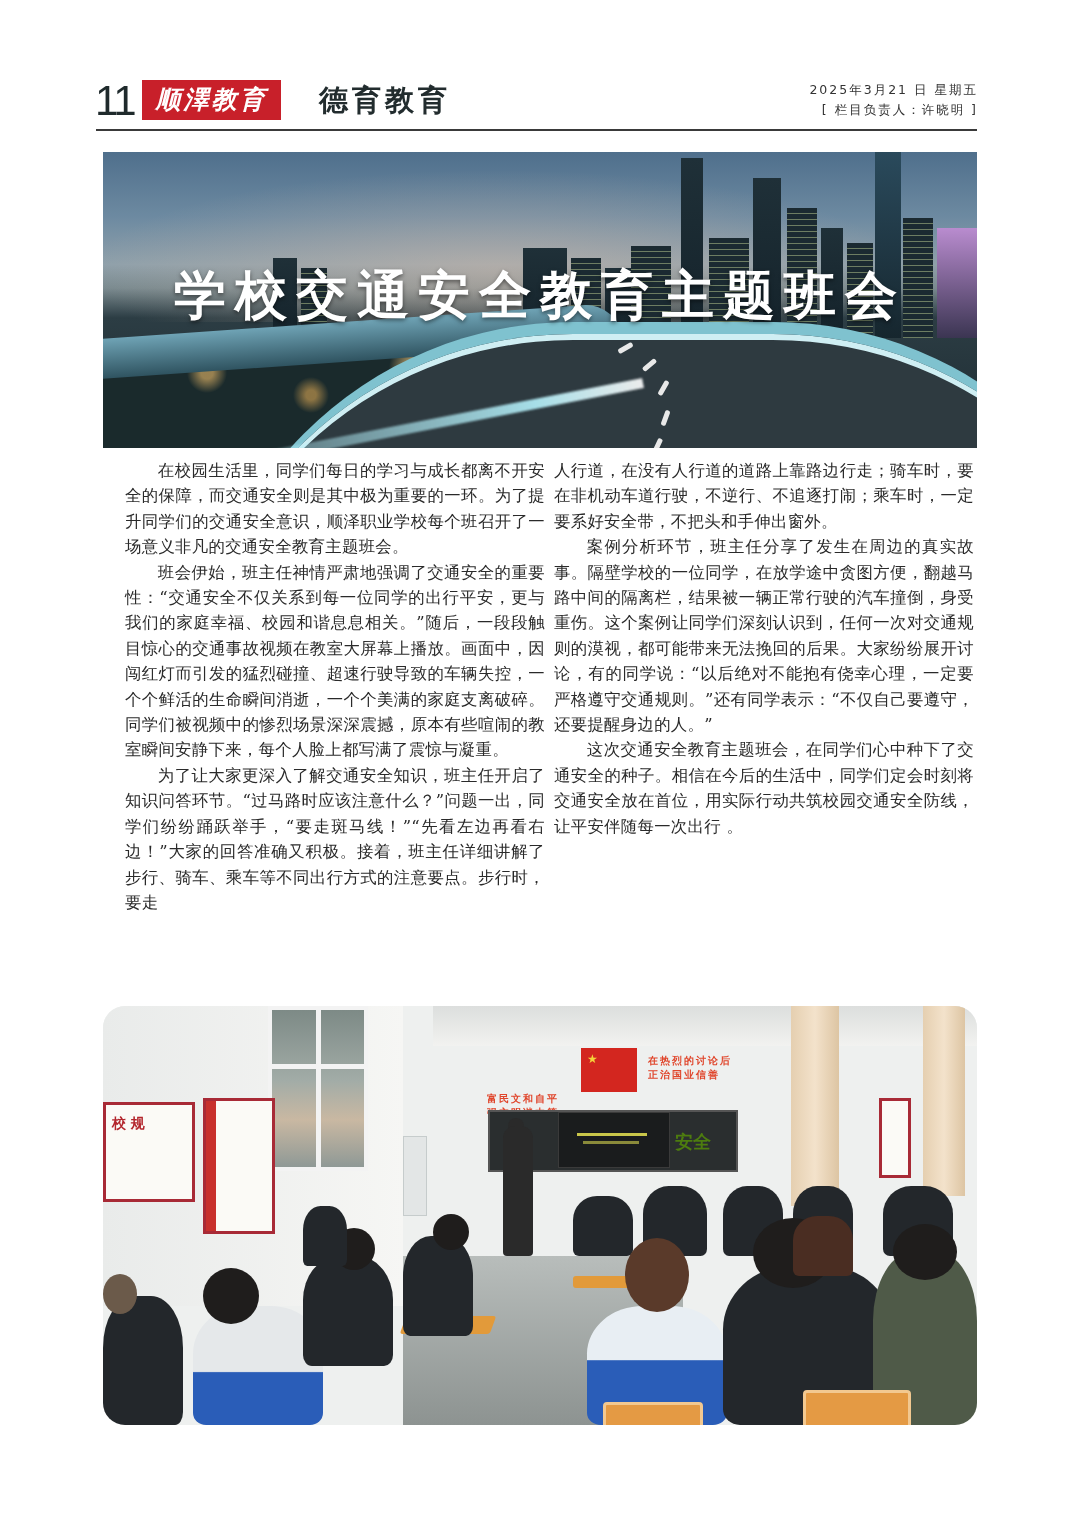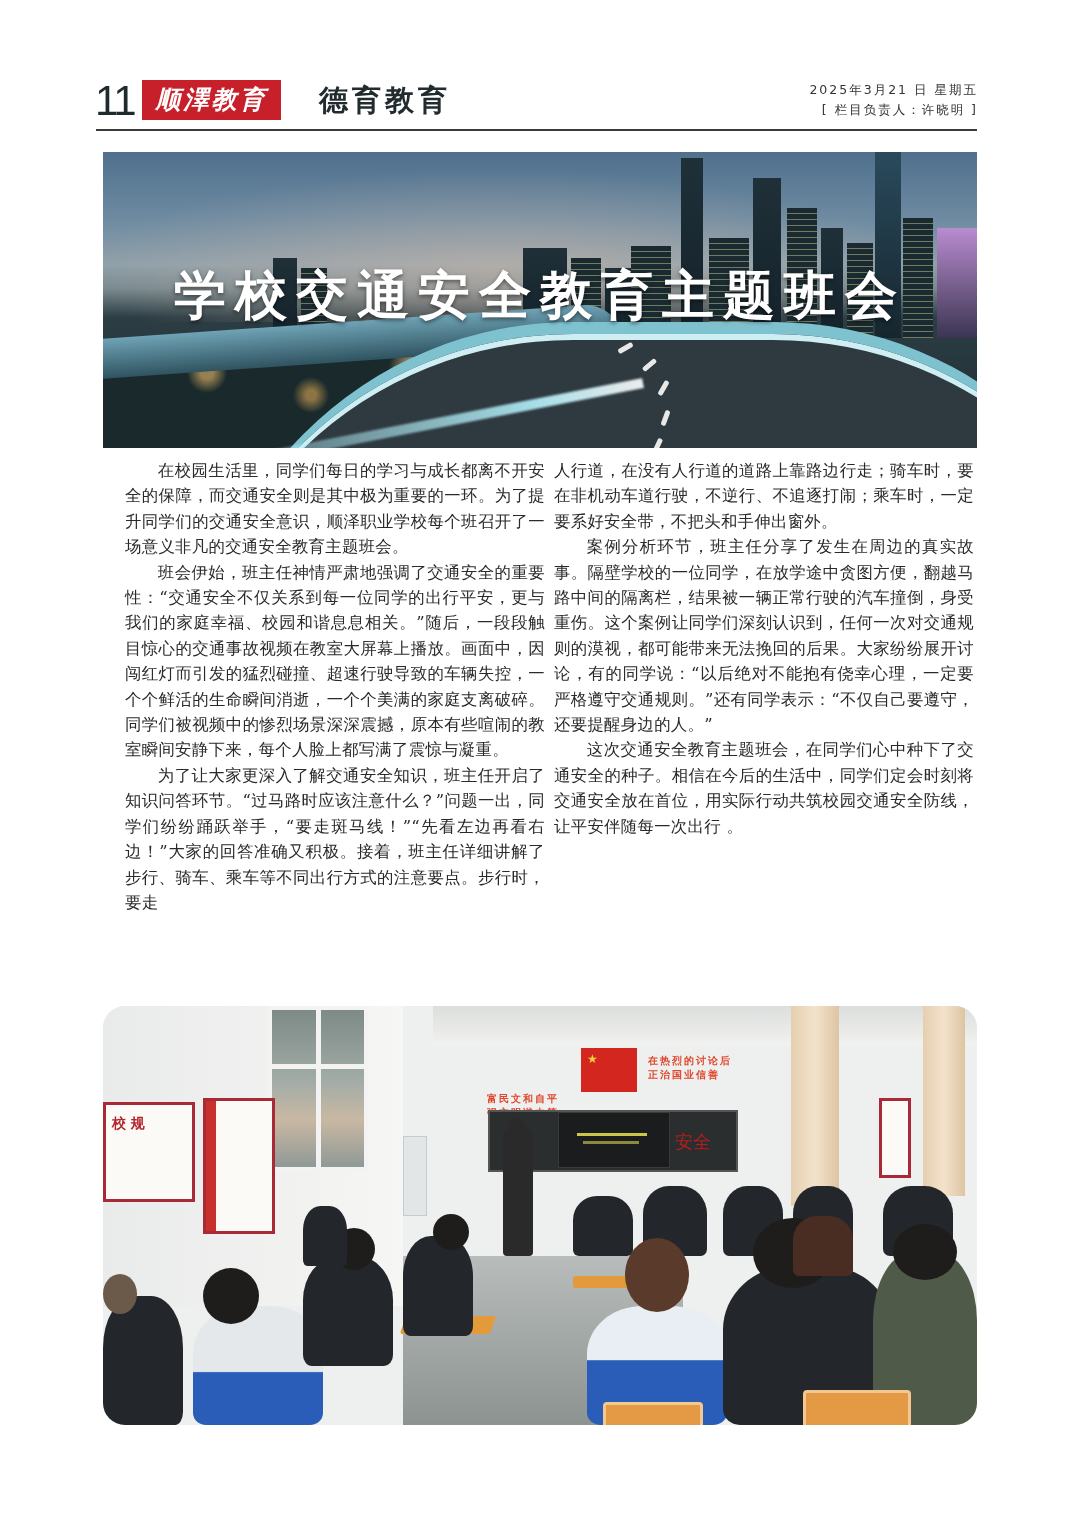--- a/index.html
+++ b/index.html
@@ -51,21 +51,21 @@
     .window-divider-h { position: absolute; left: 165px; top: 58px; width: 100px; height: 5px; background: #f3f3f3; }
     .poster { position: absolute; background: #fbfaf6; border: 3px solid #a82a36; }
     .poster .stripe { position: absolute; left: 0; top: 0; width: 10px; height: 100%; background: #c8302c; }
     .door { position: absolute; left: 300px; top: 130px; width: 24px; height: 80px; background: #e3e6e6; border: 1px solid #c6cccc; }
     .slogan { position: absolute; color: #e0462c; font-family: "DejaVu Sans", sans-serif; font-weight: 700; font-size: 10px; line-height: 14px; letter-spacing: 2px; }
     .flag { position: absolute; left: 478px; top: 42px; width: 56px; height: 44px; background: #d3261f; }
     .flag .star { position: absolute; left: 6px; top: 5px; color: #f5d33a; font-size: 12px; line-height: 12px; }
     .blackboard { position: absolute; left: 385px; top: 104px; width: 250px; height: 62px; background: #2a2e2f; border: 2px solid #555; }
     .screen { position: absolute; left: 455px; top: 106px; width: 112px; height: 56px; background: #1a1c1d; border: 1px solid #3a3a3a; }
     .screen-line { position: absolute; height: 3px; background: #c9c64a; }
-    .chalk { position: absolute; color: #b91c1c; font-family: "DejaVu Serif", serif; font-size: 18px; line-height: 20px; }
+    .chalk { position: absolute; color: #4d7c0f; font-family: "DejaVu Serif", serif; font-size: 18px; line-height: 20px; font-weight: bold; }
     .curtain { position: absolute; top: 0; background: linear-gradient(90deg, #e5cfb0, #f3e2cb, #ddc5a3); }
     .clock { position: absolute; left: 688px; top: 66px; width: 16px; height: 16px; background: #f0f0f0; border: 1px solid #bbb; }
     .teacher { position: absolute; left: 400px; top: 120px; width: 30px; height: 130px; background: #2a2a2a; border-radius: 12px 12px 4px 4px; }
     .teacher-head { position: absolute; left: 405px; top: 112px; width: 16px; height: 16px; border-radius: 50%; background: #2a2a2a; }
     .floor { position: absolute; left: 300px; top: 250px; width: 280px; height: 169px; background: linear-gradient(180deg, #b8bdbb, #8d9391); }
     .desk { position: absolute; background: #e29a3a; border-radius: 3px; }
     .student { position: absolute; border-radius: 40% 40% 10% 10%; }
     .jacket-blue { background: linear-gradient(180deg, #e8eef3 0%, #e8eef3 45%, #2a5db8 46%, #2a5db8 100%); }
     .jacket-dark { background: #23272b; }
     .jacket-green { background: #4f5a48; }

